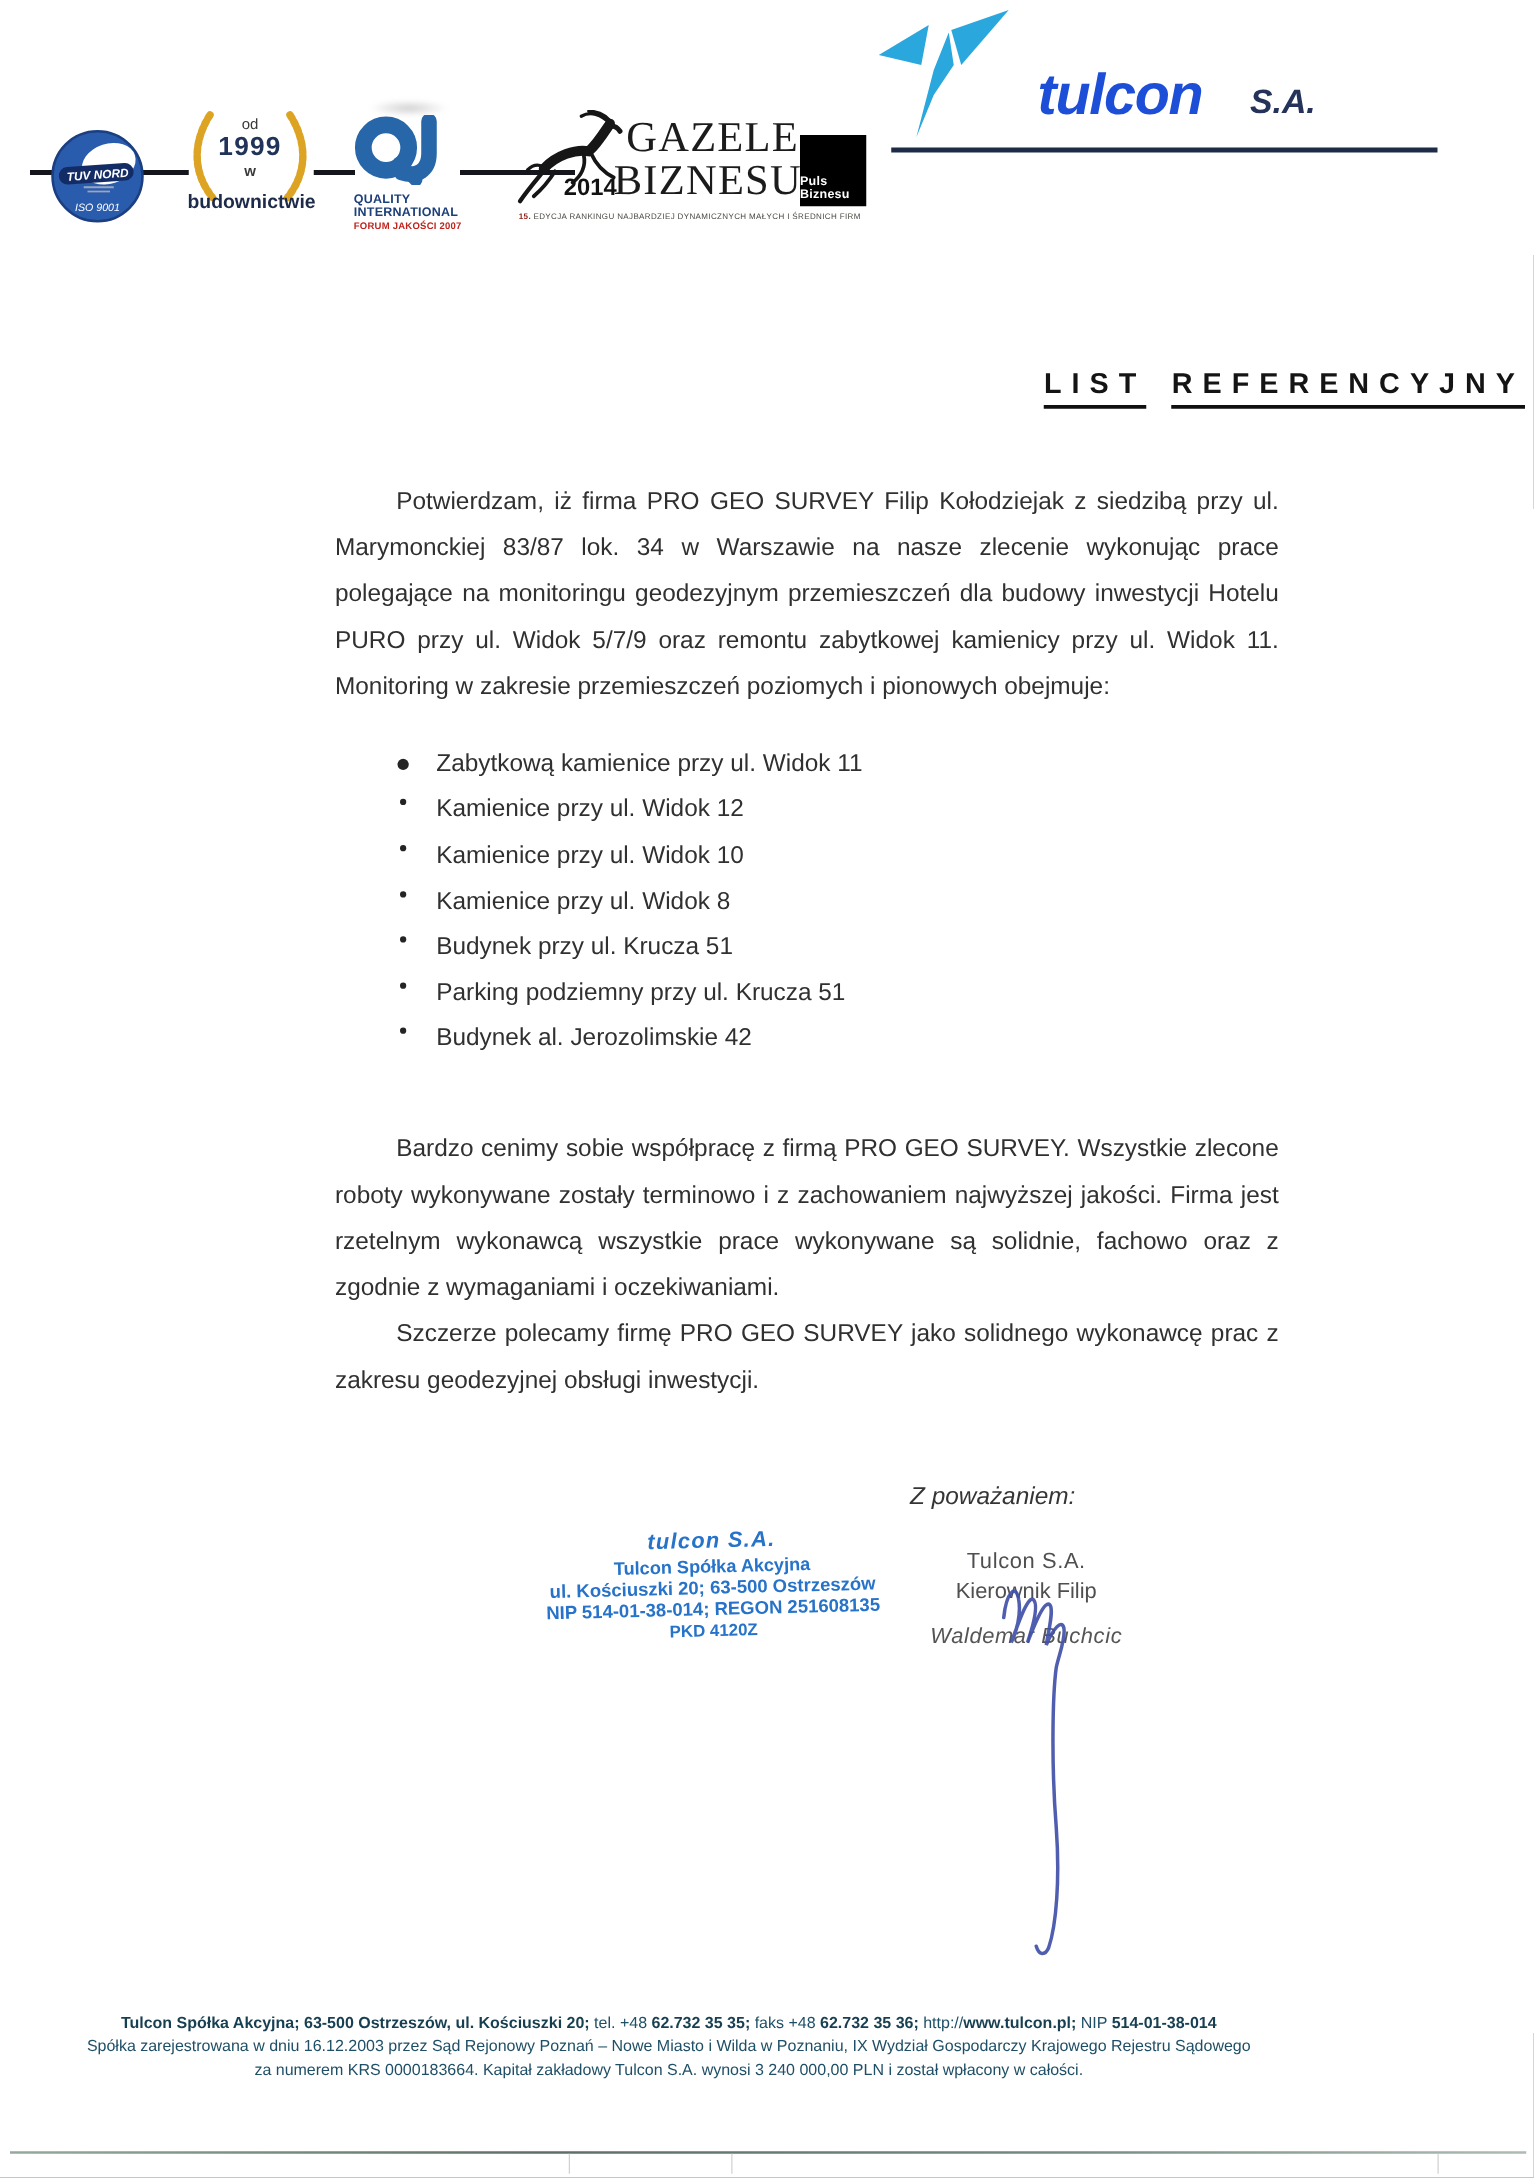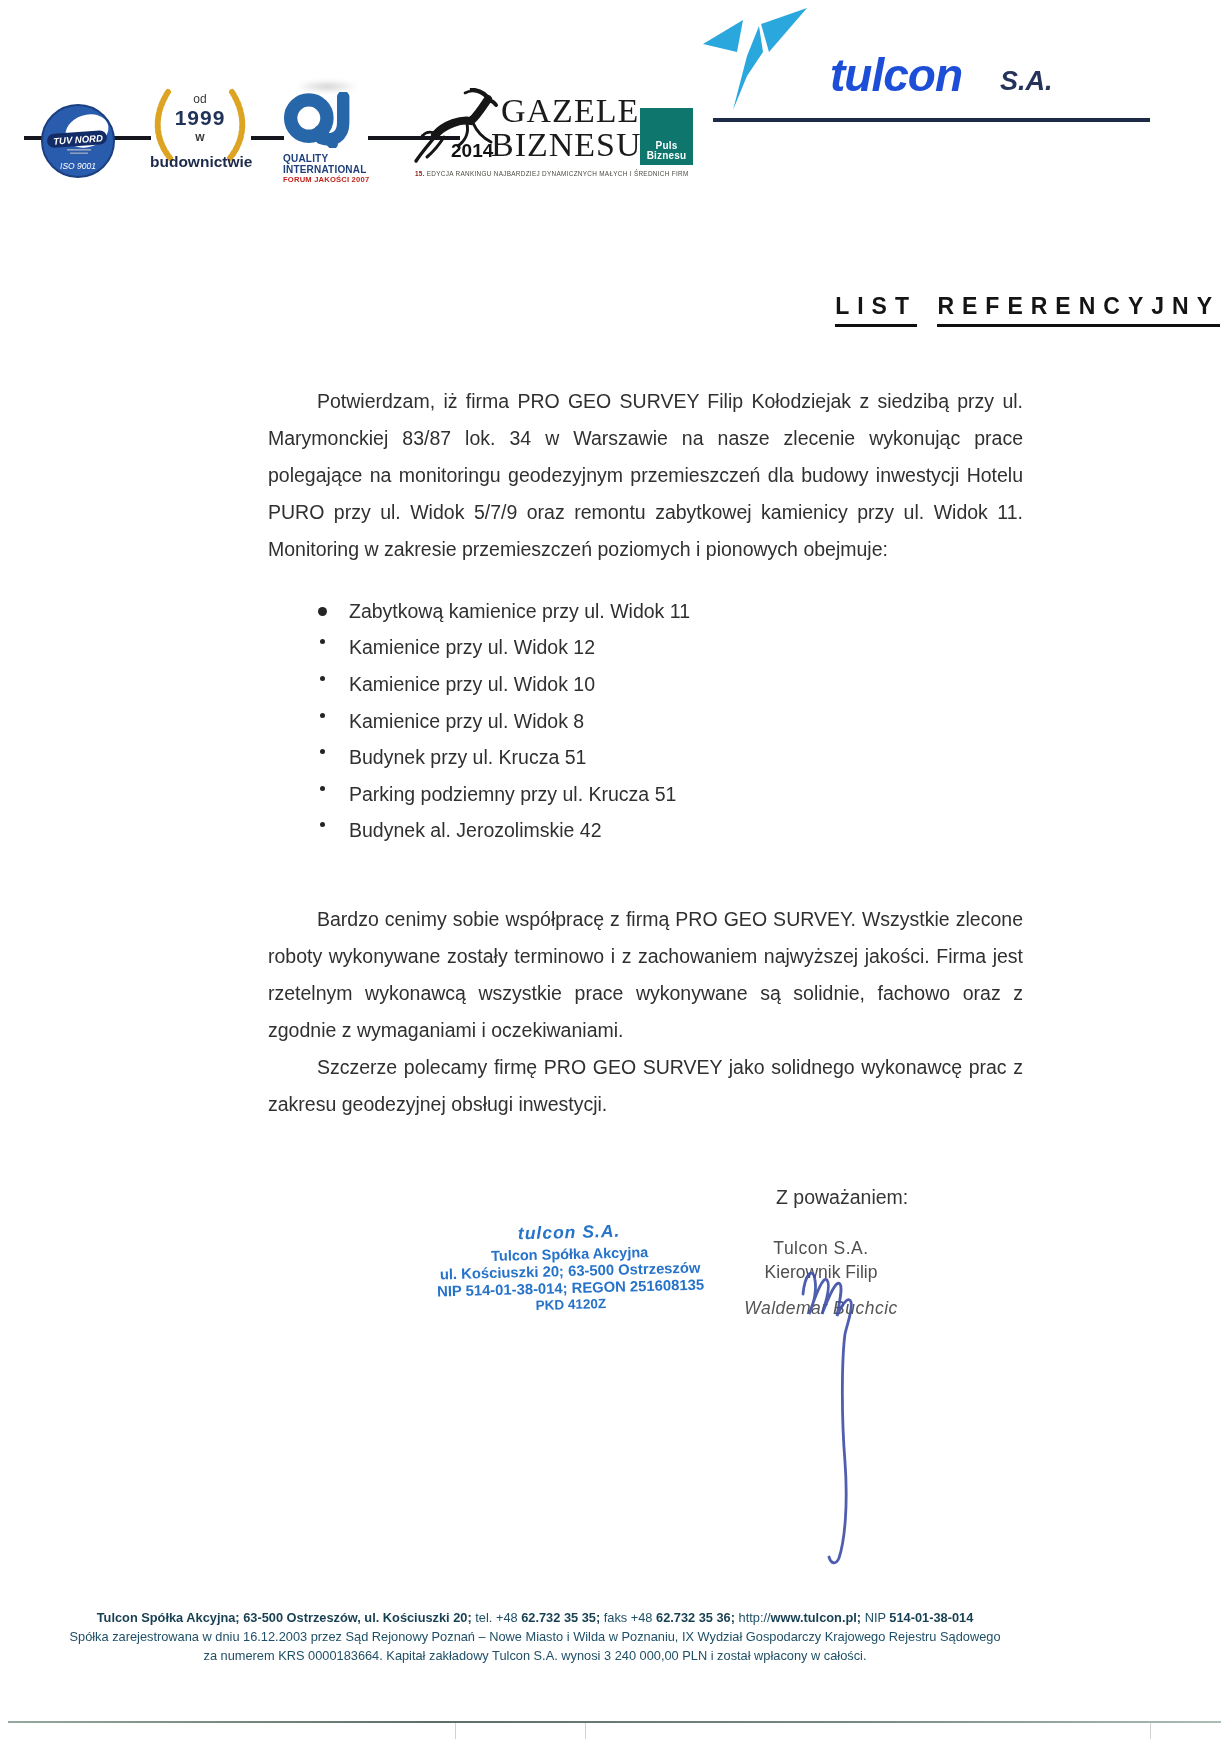--- a/index.html
+++ b/index.html
@@ -21,22 +21,22 @@
 
   .qi{position:absolute;left:283px;top:92px;width:96px;height:80px;}
   .qi .txt1{font-size:10px;font-weight:bold;color:#1d3f7a;letter-spacing:.2px;margin-top:1px;}
   .qi .txt2{font-size:7.6px;font-weight:bold;color:#c0231c;letter-spacing:.2px;}
 
   .gazele{position:absolute;left:413px;top:86px;width:290px;height:100px;}
   .gazele .gz{position:absolute;left:0;top:2px;}
   .gazele .yr{position:absolute;left:38px;top:54px;font-size:19px;font-weight:bold;color:#121212;}
   .gazele .w1{position:absolute;left:88px;top:6px;font-family:"Liberation Serif",serif;font-size:34px;color:#1b1b1b;letter-spacing:1px;}
   .gazele .w2{position:absolute;left:78px;top:40px;font-family:"Liberation Serif",serif;font-size:34px;color:#1b1b1b;letter-spacing:1px;}
-  .gazele .puls{position:absolute;left:227px;top:22px;width:53px;height:57px;background:#0f766e;
-                display:flex;flex-direction:column;justify-content:flex-end;align-items:center;padding-bottom:4px;box-sizing:border-box;}
+  .gazele .puls{position:absolute;left:227px;top:22px;width:53px;height:57px;background:#000000;
+                display:flex;flex-direction:column;justify-content:flex-end;align-items:flex-start;padding-bottom:4px;box-sizing:border-box;}
   .gazele .puls span{color:#fff;font-weight:bold;font-size:10px;line-height:10px;letter-spacing:.2px;}
   .gazele .caption{position:absolute;left:2px;top:84px;width:288px;font-size:6.4px;color:#4a4a44;letter-spacing:.3px;white-space:nowrap;}
   .gazele .caption b{color:#8d1b12;margin-right:2px;}
 
   .tulconlogo{position:absolute;left:695px;top:8px;width:475px;height:120px;}
   .tulconlogo .name{position:absolute;left:135px;top:40px;font-size:46px;font-weight:bold;font-style:italic;
                     color:#1d4ed8;letter-spacing:-1px;}
   .tulconlogo .sa{position:absolute;left:305px;top:58px;font-size:27px;font-weight:bold;font-style:italic;color:#25335a;}
   .tulconlogo .rule{position:absolute;left:18px;top:110px;width:437px;height:4px;background:#1d2b47;}
 
@@ -50,21 +50,21 @@
   .p1{top:383px;}
   .pafter{top:901px;}
 
   .blist{position:absolute;left:318px;top:593px;width:600px;}
   .brow{display:flex;align-items:center;height:36.6px;font-size:19.5px;color:#303030;}
   .mark{display:inline-block;border-radius:50%;background:#242424;margin-right:22px;flex:0 0 auto;}
   .mark.big{width:9px;height:9px;}
   .mark.sm{width:5px;height:5px;margin-left:2px;margin-right:24px;position:relative;top:-6px;}
 
   
-  .salutation{position:absolute;left:728px;top:1186px;font-size:19.5px;color:#353535;margin-left:48px;}
+  .salutation{position:absolute;left:728px;top:1186px;font-size:19.5px;font-style:italic;color:#353535;}
   .stamp{position:absolute;left:425px;top:1222px;width:290px;text-align:center;color:#2673c9;transform:rotate(-1.5deg);}
   .stamp .s1{font-size:17.5px;font-weight:bold;font-style:italic;letter-spacing:1px;}
   .stamp .s2{font-size:14.5px;font-weight:bold;margin-top:3px;}
   .stamp .s3,.stamp .s4{font-size:14.8px;font-weight:bold;margin-top:1px;}
   .stamp .s5{font-size:13.5px;font-weight:bold;margin-top:1px;}
 
   .signblock{position:absolute;left:715px;top:1238px;width:212px;text-align:center;color:#4f4f52;}
   .signblock .co{font-size:17.5px;letter-spacing:.5px;}
   .signblock .role{font-size:17.5px;margin-top:3px;}
   .signblock .nm{font-size:17.5px;font-style:italic;margin-top:15px;letter-spacing:.5px;color:#555;}

